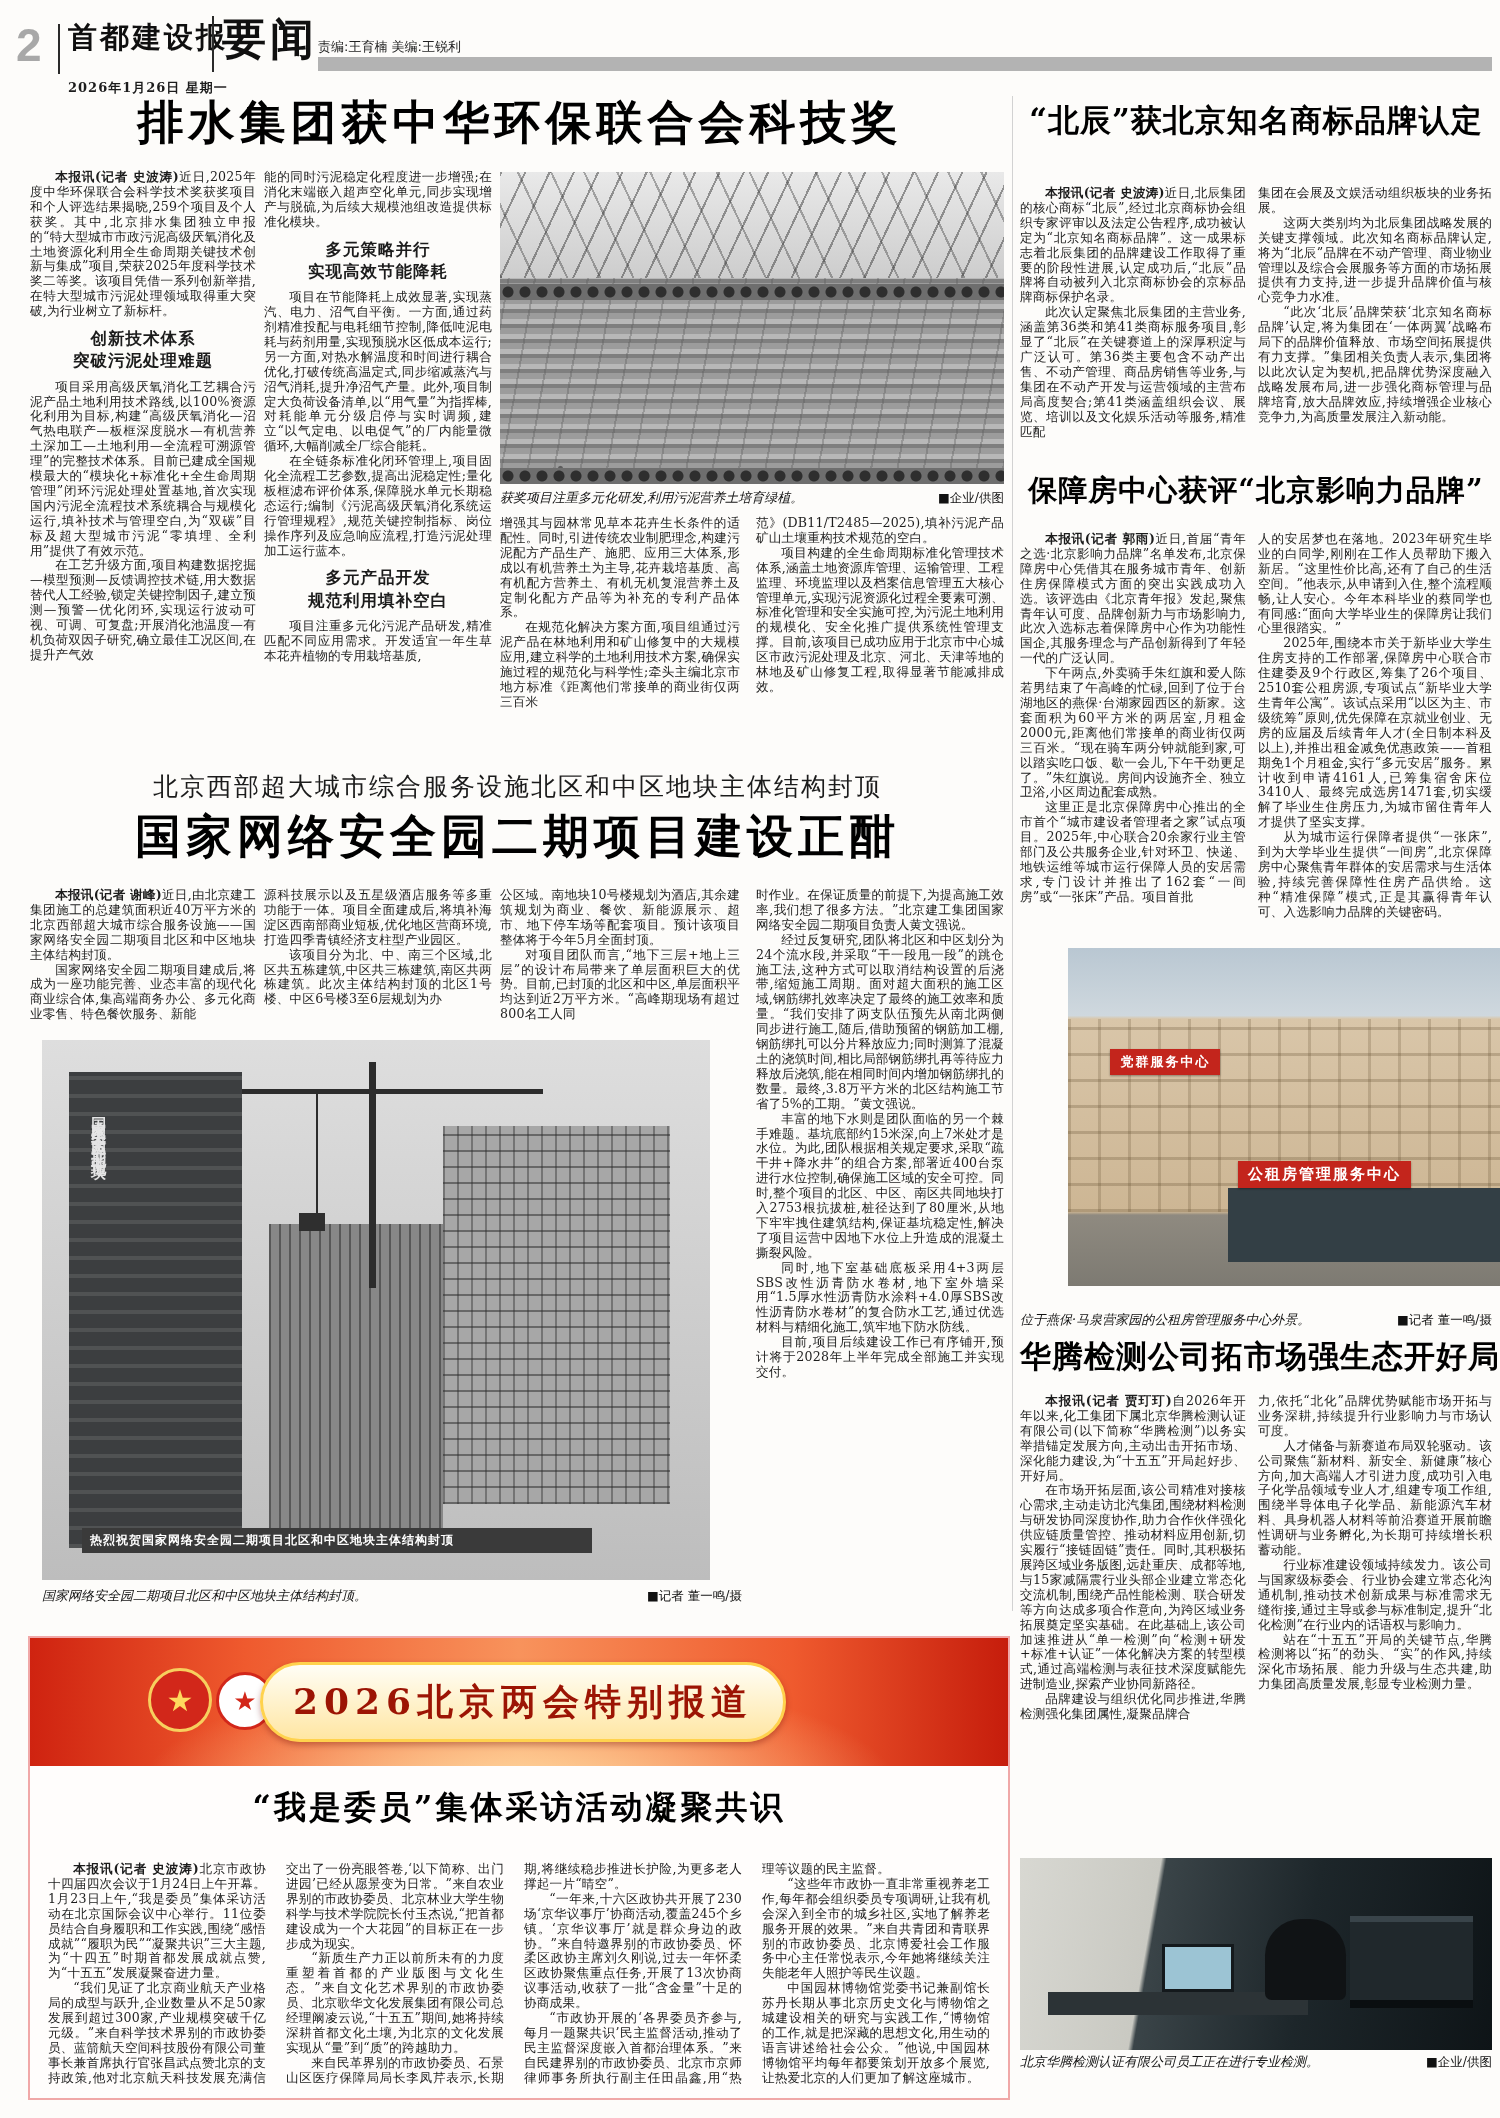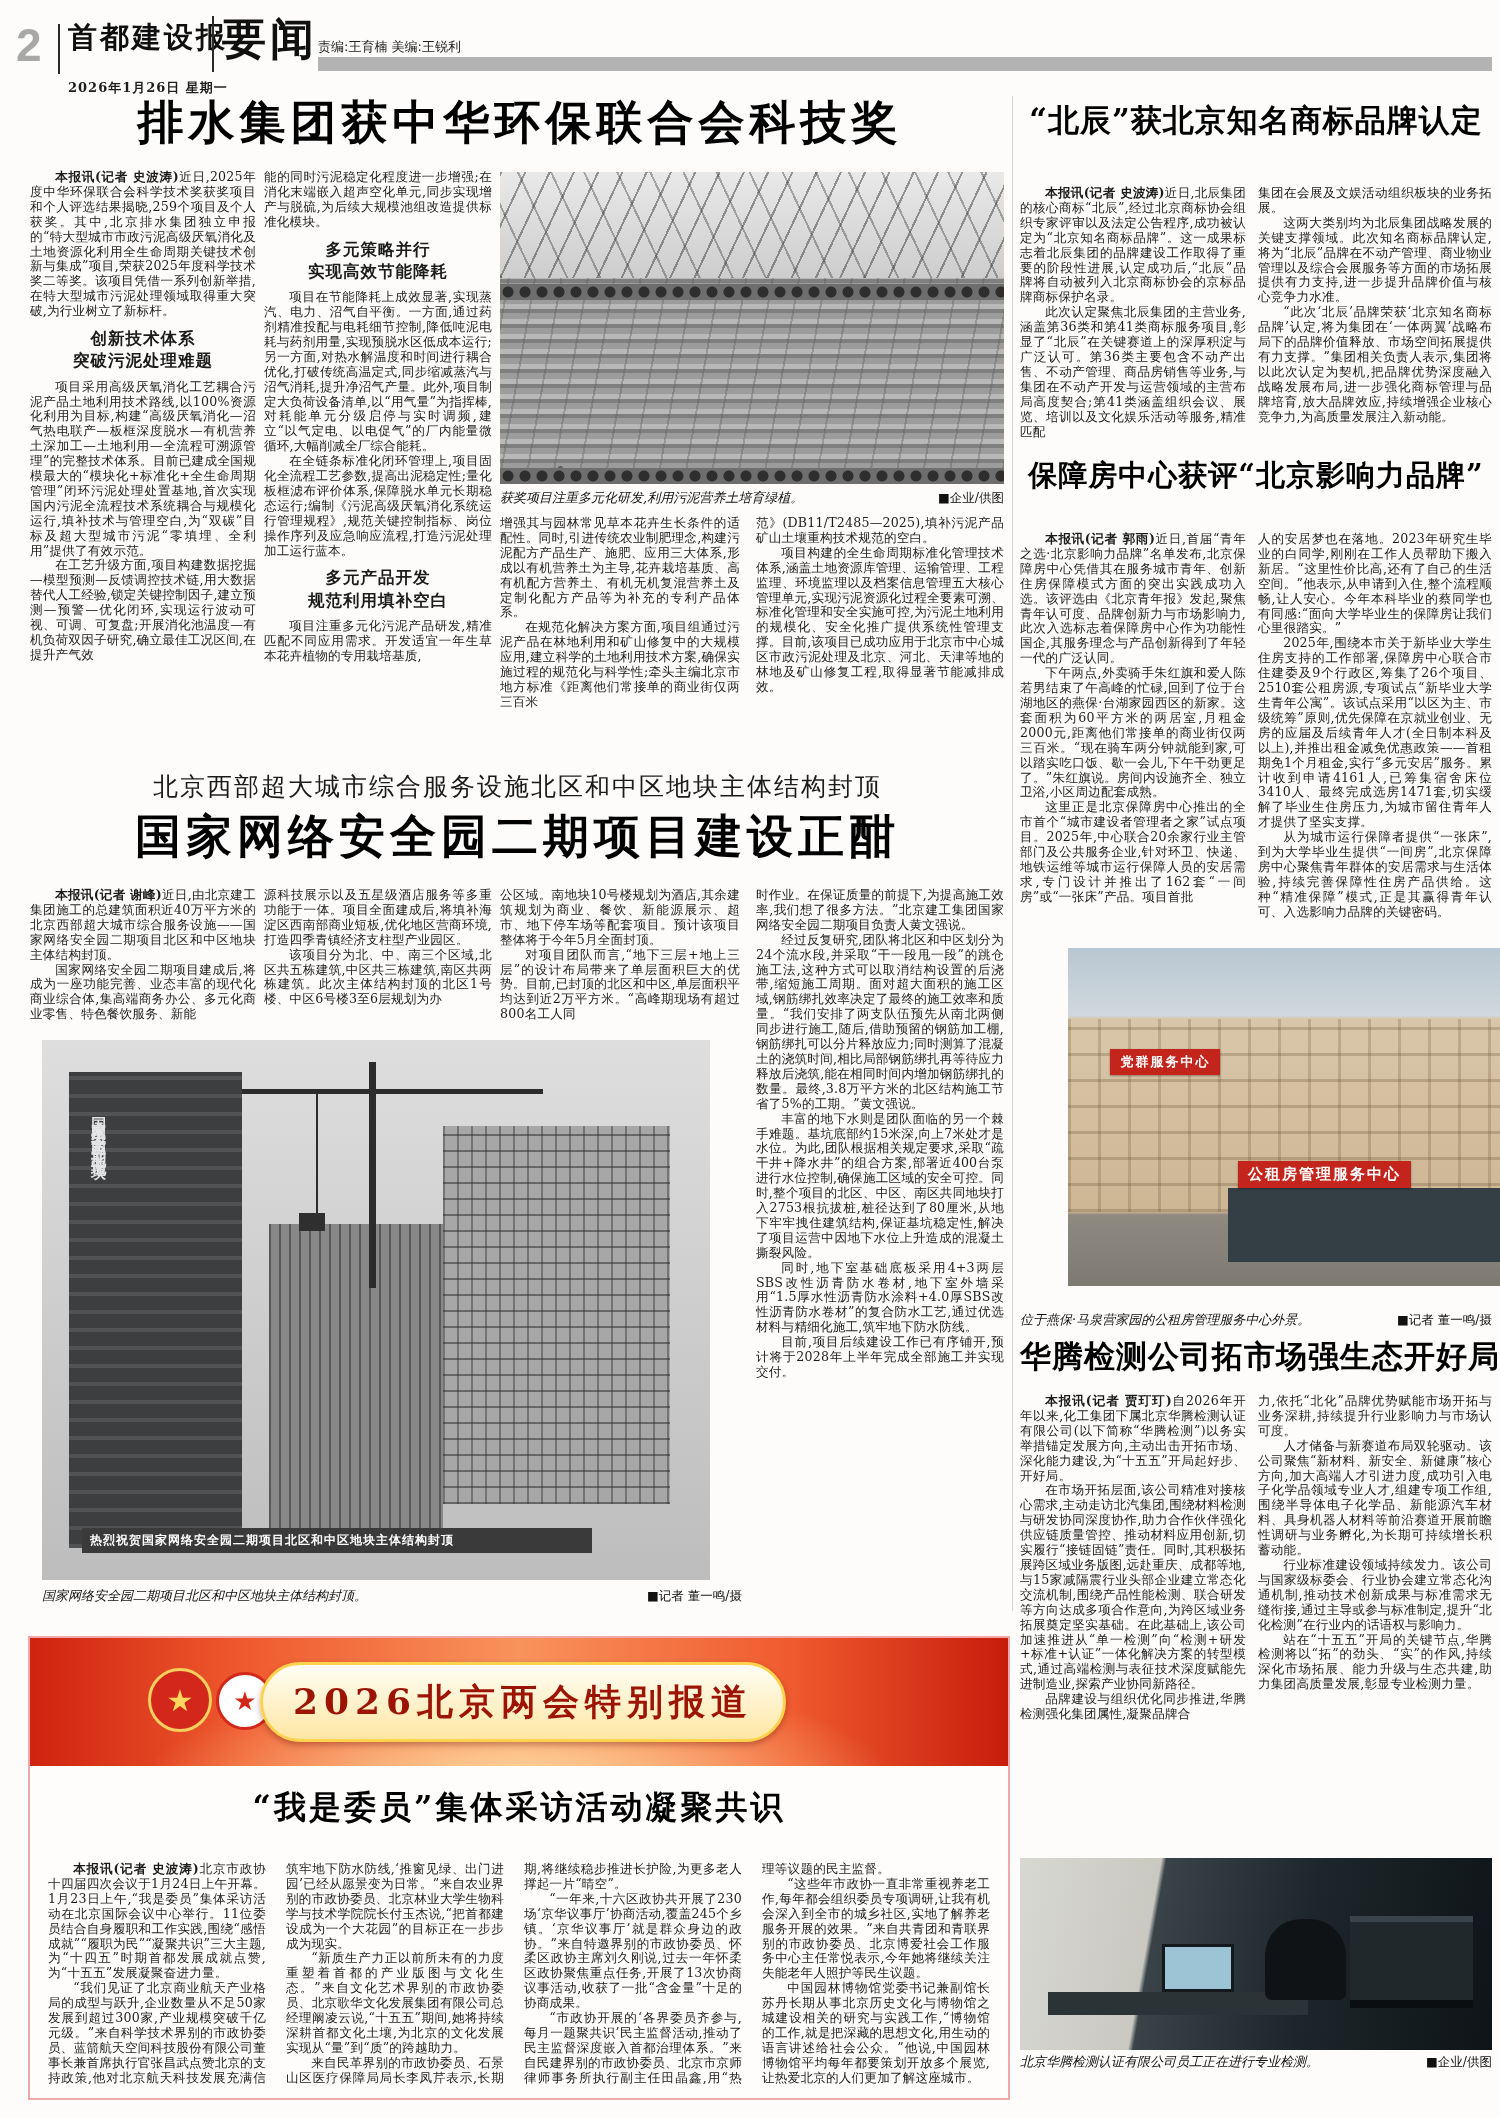--- a/index.html
+++ b/index.html
@@ -190,21 +190,21 @@
   <div class="abs news-col" style="left:1020px;top:186px;width:226px;height:288px;">
       <p><b class="lead">本报讯(记者 史波涛)</b>近日,北辰集团的核心商标“北辰”,经过北京商标协会组织专家评审以及法定公告程序,成功被认定为“北京知名商标品牌”。这一成果标志着北辰集团的品牌建设工作取得了重要的阶段性进展,认定成功后,“北辰”品牌将自动被列入北京商标协会的京标品牌商标保护名录。</p>
       <p>此次认定聚焦北辰集团的主营业务,涵盖第36类和第41类商标服务项目,彰显了“北辰”在关键赛道上的深厚积淀与广泛认可。第36类主要包含不动产出售、不动产管理、商品房销售等业务,与集团在不动产开发与运营领域的主营布局高度契合;第41类涵盖组织会议、展览、培训以及文化娱乐活动等服务,精准匹配</p>
     </div>
   <div class="abs news-col" style="left:1258px;top:186px;width:234px;height:288px;">
       <p class="cont">集团在会展及文娱活动组织板块的业务拓展。</p>
       <p>这两大类别均为北辰集团战略发展的关键支撑领域。此次知名商标品牌认定,将为“北辰”品牌在不动产管理、商业物业管理以及综合会展服务等方面的市场拓展提供有力支持,进一步提升品牌价值与核心竞争力水准。</p>
       <p>“此次‘北辰’品牌荣获‘北京知名商标品牌’认定,将为集团在‘一体两翼’战略布局下的品牌价值释放、市场空间拓展提供有力支撑。”集团相关负责人表示,集团将以此次认定为契机,把品牌优势深度融入战略发展布局,进一步强化商标管理与品牌培育,放大品牌效应,持续增强企业核心竞争力,为高质量发展注入新动能。</p>
     </div>
 
-  <div class="abs headline h-m" style="left:1020px;top:456px;width:472px;font-size:29px;">保障房中心获评“北京影响力品牌”</div>
+  <div class="abs headline h-m" style="left:1020px;top:471px;width:472px;font-size:29px;">保障房中心获评“北京影响力品牌”</div>
   <div class="abs news-col" style="left:1020px;top:532px;width:226px;height:412px;">
       <p><b class="lead">本报讯(记者 郭雨)</b>近日,首届“青年之选·北京影响力品牌”名单发布,北京保障房中心凭借其在服务城市青年、创新住房保障模式方面的突出实践成功入选。该评选由《北京青年报》发起,聚焦青年认可度、品牌创新力与市场影响力,此次入选标志着保障房中心作为功能性国企,其服务理念与产品创新得到了年轻一代的广泛认同。</p>
       <p>下午两点,外卖骑手朱红旗和爱人陈若男结束了午高峰的忙碌,回到了位于台湖地区的燕保·台湖家园西区的新家。这套面积为60平方米的两居室,月租金2000元,距离他们常接单的商业街仅两三百米。“现在骑车两分钟就能到家,可以踏实吃口饭、歇一会儿,下午干劲更足了。”朱红旗说。房间内设施齐全、独立卫浴,小区周边配套成熟。</p>
       <p>这里正是北京保障房中心推出的全市首个“城市建设者管理者之家”试点项目。2025年,中心联合20余家行业主管部门及公共服务企业,针对环卫、快递、地铁运维等城市运行保障人员的安居需求,专门设计并推出了162套“一间房”或“一张床”产品。项目首批</p>
     </div>
   <div class="abs news-col" style="left:1258px;top:532px;width:234px;height:412px;">
       <p class="cont">人的安居梦也在落地。2023年研究生毕业的白同学,刚刚在工作人员帮助下搬入新居。“这里性价比高,还有了自己的生活空间。”他表示,从申请到入住,整个流程顺畅,让人安心。今年本科毕业的蔡同学也有同感:“面向大学毕业生的保障房让我们心里很踏实。”</p>
       <p>2025年,围绕本市关于新毕业大学生住房支持的工作部署,保障房中心联合市住建委及9个行政区,筹集了26个项目、2510套公租房源,专项试点“新毕业大学生青年公寓”。该试点采用“以区为主、市级统筹”原则,优先保障在京就业创业、无房的应届及后续青年人才(全日制本科及以上),并推出租金减免优惠政策——首租期免1个月租金,实行“多元安居”服务。累计收到申请4161人,已筹集宿舍床位3410人、最终完成选房1471套,切实缓解了毕业生住房压力,为城市留住青年人才提供了坚实支撑。</p>
       <p>从为城市运行保障者提供“一张床”,到为大学毕业生提供“一间房”,北京保障房中心聚焦青年群体的安居需求与生活体验,持续完善保障性住房产品供给。这种“精准保障”模式,正是其赢得青年认可、入选影响力品牌的关键密码。</p>
     </div>
@@ -249,21 +249,21 @@
       <div class="emblem emblem-nat">★</div>
       <div class="emblem emblem-cppcc">★</div>
       <div class="banner-title">2026北京两会特别报道</div>
     </div>
     <div class="abs headline h-l" style="left:0;top:148px;width:978px;">“我是委员”集体采访活动凝聚共识</div>
     <div class="abs news-col" style="left:18px;top:224px;width:218px;height:222px;">
         <p><b class="lead">本报讯(记者 史波涛)</b>北京市政协十四届四次会议于1月24日上午开幕。1月23日上午,“我是委员”集体采访活动在北京国际会议中心举行。11位委员结合自身履职和工作实践,围绕“感悟成就”“履职为民”“凝聚共识”三大主题,为“十四五”时期首都发展成就点赞,为“十五五”发展凝聚奋进力量。</p>
         <p>“我们见证了北京商业航天产业格局的成型与跃升,企业数量从不足50家发展到超过300家,产业规模突破千亿元级。”来自科学技术界别的市政协委员、蓝箭航天空间科技股份有限公司董事长兼首席执行官张昌武点赞北京的支持政策,他对北京航天科技发展充满信心。</p>
       </div>
     <div class="abs news-col" style="left:256px;top:224px;width:218px;height:222px;">
-        <p class="cont">筑牢地下防水防线,‘推窗见绿、出门进园’已经从愿景变为日常。”来自农业界别的市政协委员、北京林业大学生物科学与技术学院院长付玉杰说,“把首都建设成为一个大花园”的目标正在一步步成为现实。</p>
+        <p class="cont">交出了一份亮眼答卷,‘以下简称、出门进园’已经从愿景变为日常。”来自农业界别的市政协委员、北京林业大学生物科学与技术学院院长付玉杰说,“把首都建设成为一个大花园”的目标正在一步步成为现实。</p>
         <p>“新质生产力正以前所未有的力度重塑着首都的产业版图与文化生态。”来自文化艺术界别的市政协委员、北京歌华文化发展集团有限公司总经理阚凌云说,“十五五”期间,她将持续深耕首都文化土壤,为北京的文化发展实现从“量”到“质”的跨越助力。</p>
         <p>来自民革界别的市政协委员、石景山区医疗保障局局长李凤芹表示,长期护理保险已累计为6500多位重度失能老人提供保障,“十五五”时</p>
       </div>
     <div class="abs news-col" style="left:494px;top:224px;width:218px;height:222px;">
         <p class="cont">期,将继续稳步推进长护险,为更多老人撑起一片“晴空”。</p>
         <p>“一年来,十六区政协共开展了230场‘京华议事厅’协商活动,覆盖245个乡镇。‘京华议事厅’就是群众身边的政协。”来自特邀界别的市政协委员、怀柔区政协主席刘久刚说,过去一年怀柔区政协聚焦重点任务,开展了13次协商议事活动,收获了一批“含金量”十足的协商成果。</p>
         <p>“市政协开展的‘各界委员齐参与,每月一题聚共识’民主监督活动,推动了民主监督深度嵌入首都治理体系。”来自民建界别的市政协委员、北京市京师律师事务所执行副主任田晶鑫,用“热度、力度、效度”来分享履职感受。她表示,今年将继续参与养老机构服务质量、中小学生身心健康发展、外卖食品安全、农村污水治</p>
       </div>
     <div class="abs news-col" style="left:732px;top:224px;width:228px;height:222px;">
         <p class="cont">理等议题的民主监督。</p>

